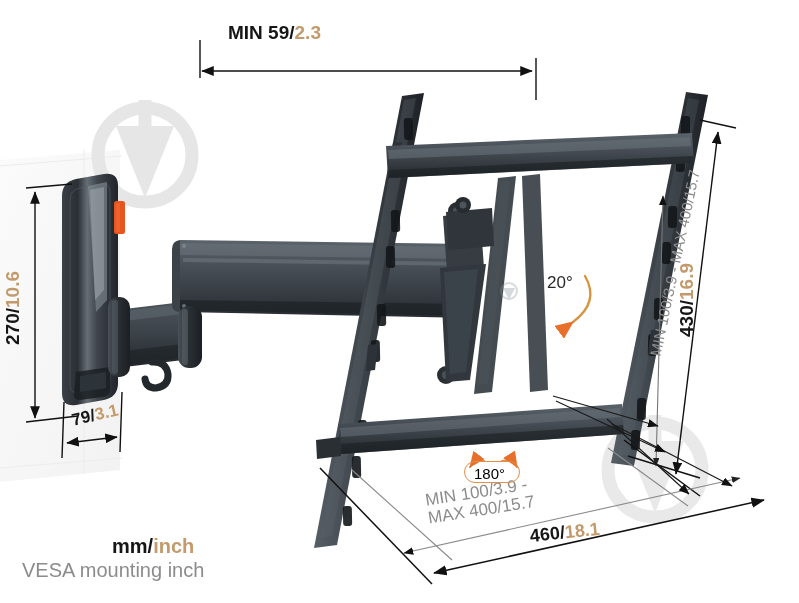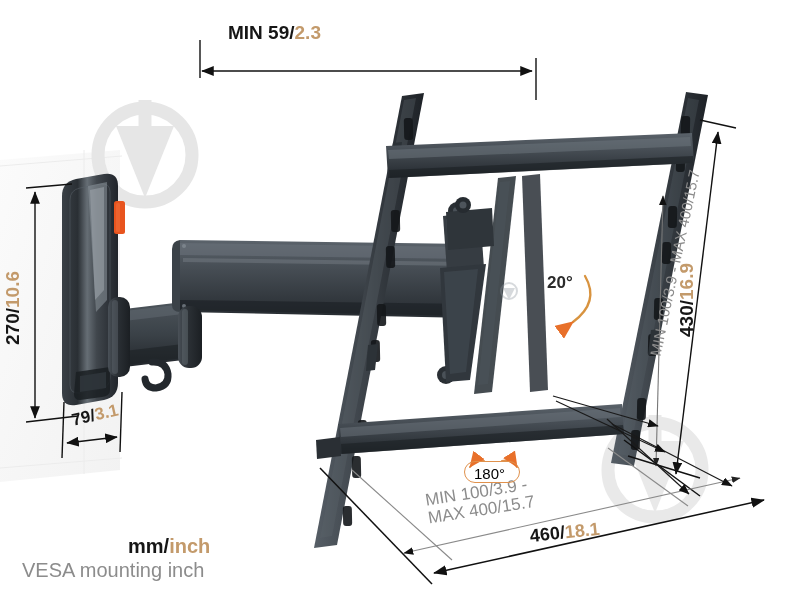--- a/index.html
+++ b/index.html
@@ -61,23 +61,23 @@
     transform: rotate(-78deg); transform-origin: center center;
   }
   .t-vesa-bottom {
     left: 424px; top: 492px; font-size: 17px;
     transform: rotate(-9deg); transform-origin: left top;
   }
   .t-460 {
     left: 529px; top: 527px; font-size: 18px;
     transform: rotate(-6deg); transform-origin: left top;
   }
-  .t-20deg { left: 547px; top: 274px; font-size: 17px; color: #2b2b2b; font-weight: bold; }
+  .t-20deg { left: 547px; top: 274px; font-size: 17px; color: #2b2b2b; font-weight: normal; }
   .t-180deg { left: 474px; top: 466px; font-size: 15px; color: #000000; font-weight: normal; }
-  .t-unit { left: 128px; top: 536px; font-size: 20px; }
+  .t-unit { left: 112px; top: 536px; font-size: 20px; }
   .t-vesa-legend { left: 22px; top: 560px; font-size: 20px; }
   .badge-180 {
     position: absolute;
     left: 464px; top: 461px;
     width: 56px; height: 22px;
     border: 1.6px solid #e0914c;
     border-radius: 11px;
     box-sizing: border-box;
   }
 </style>

